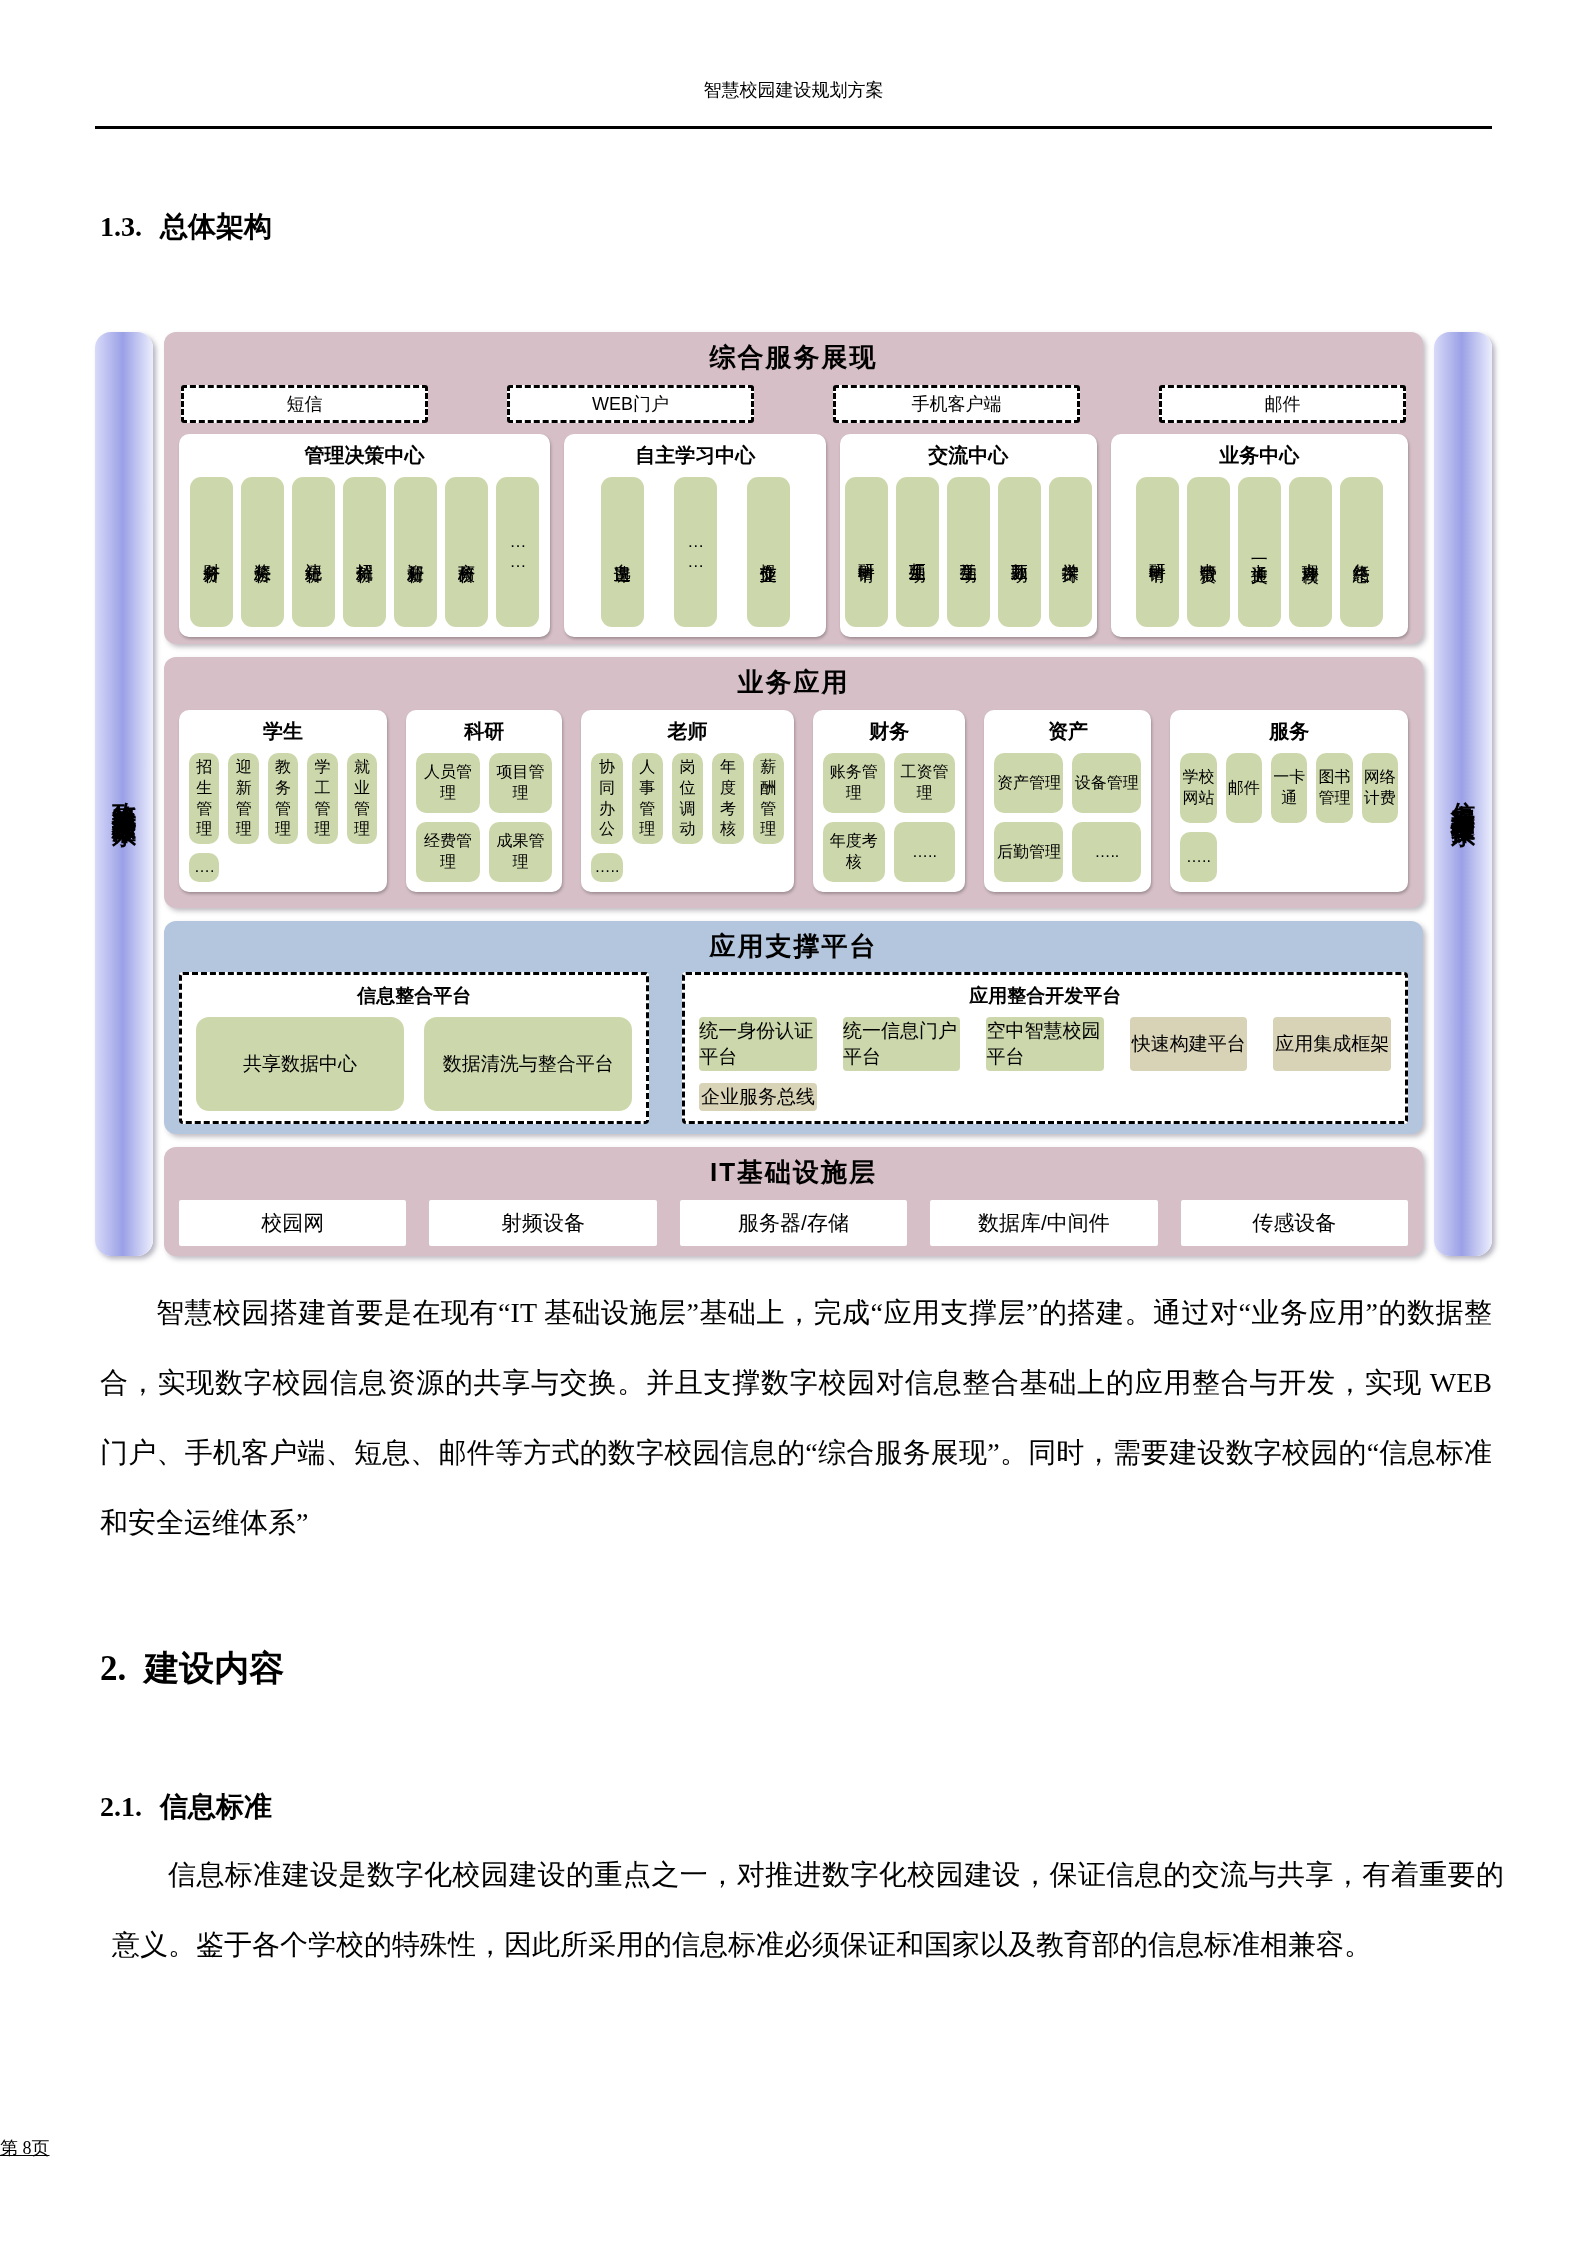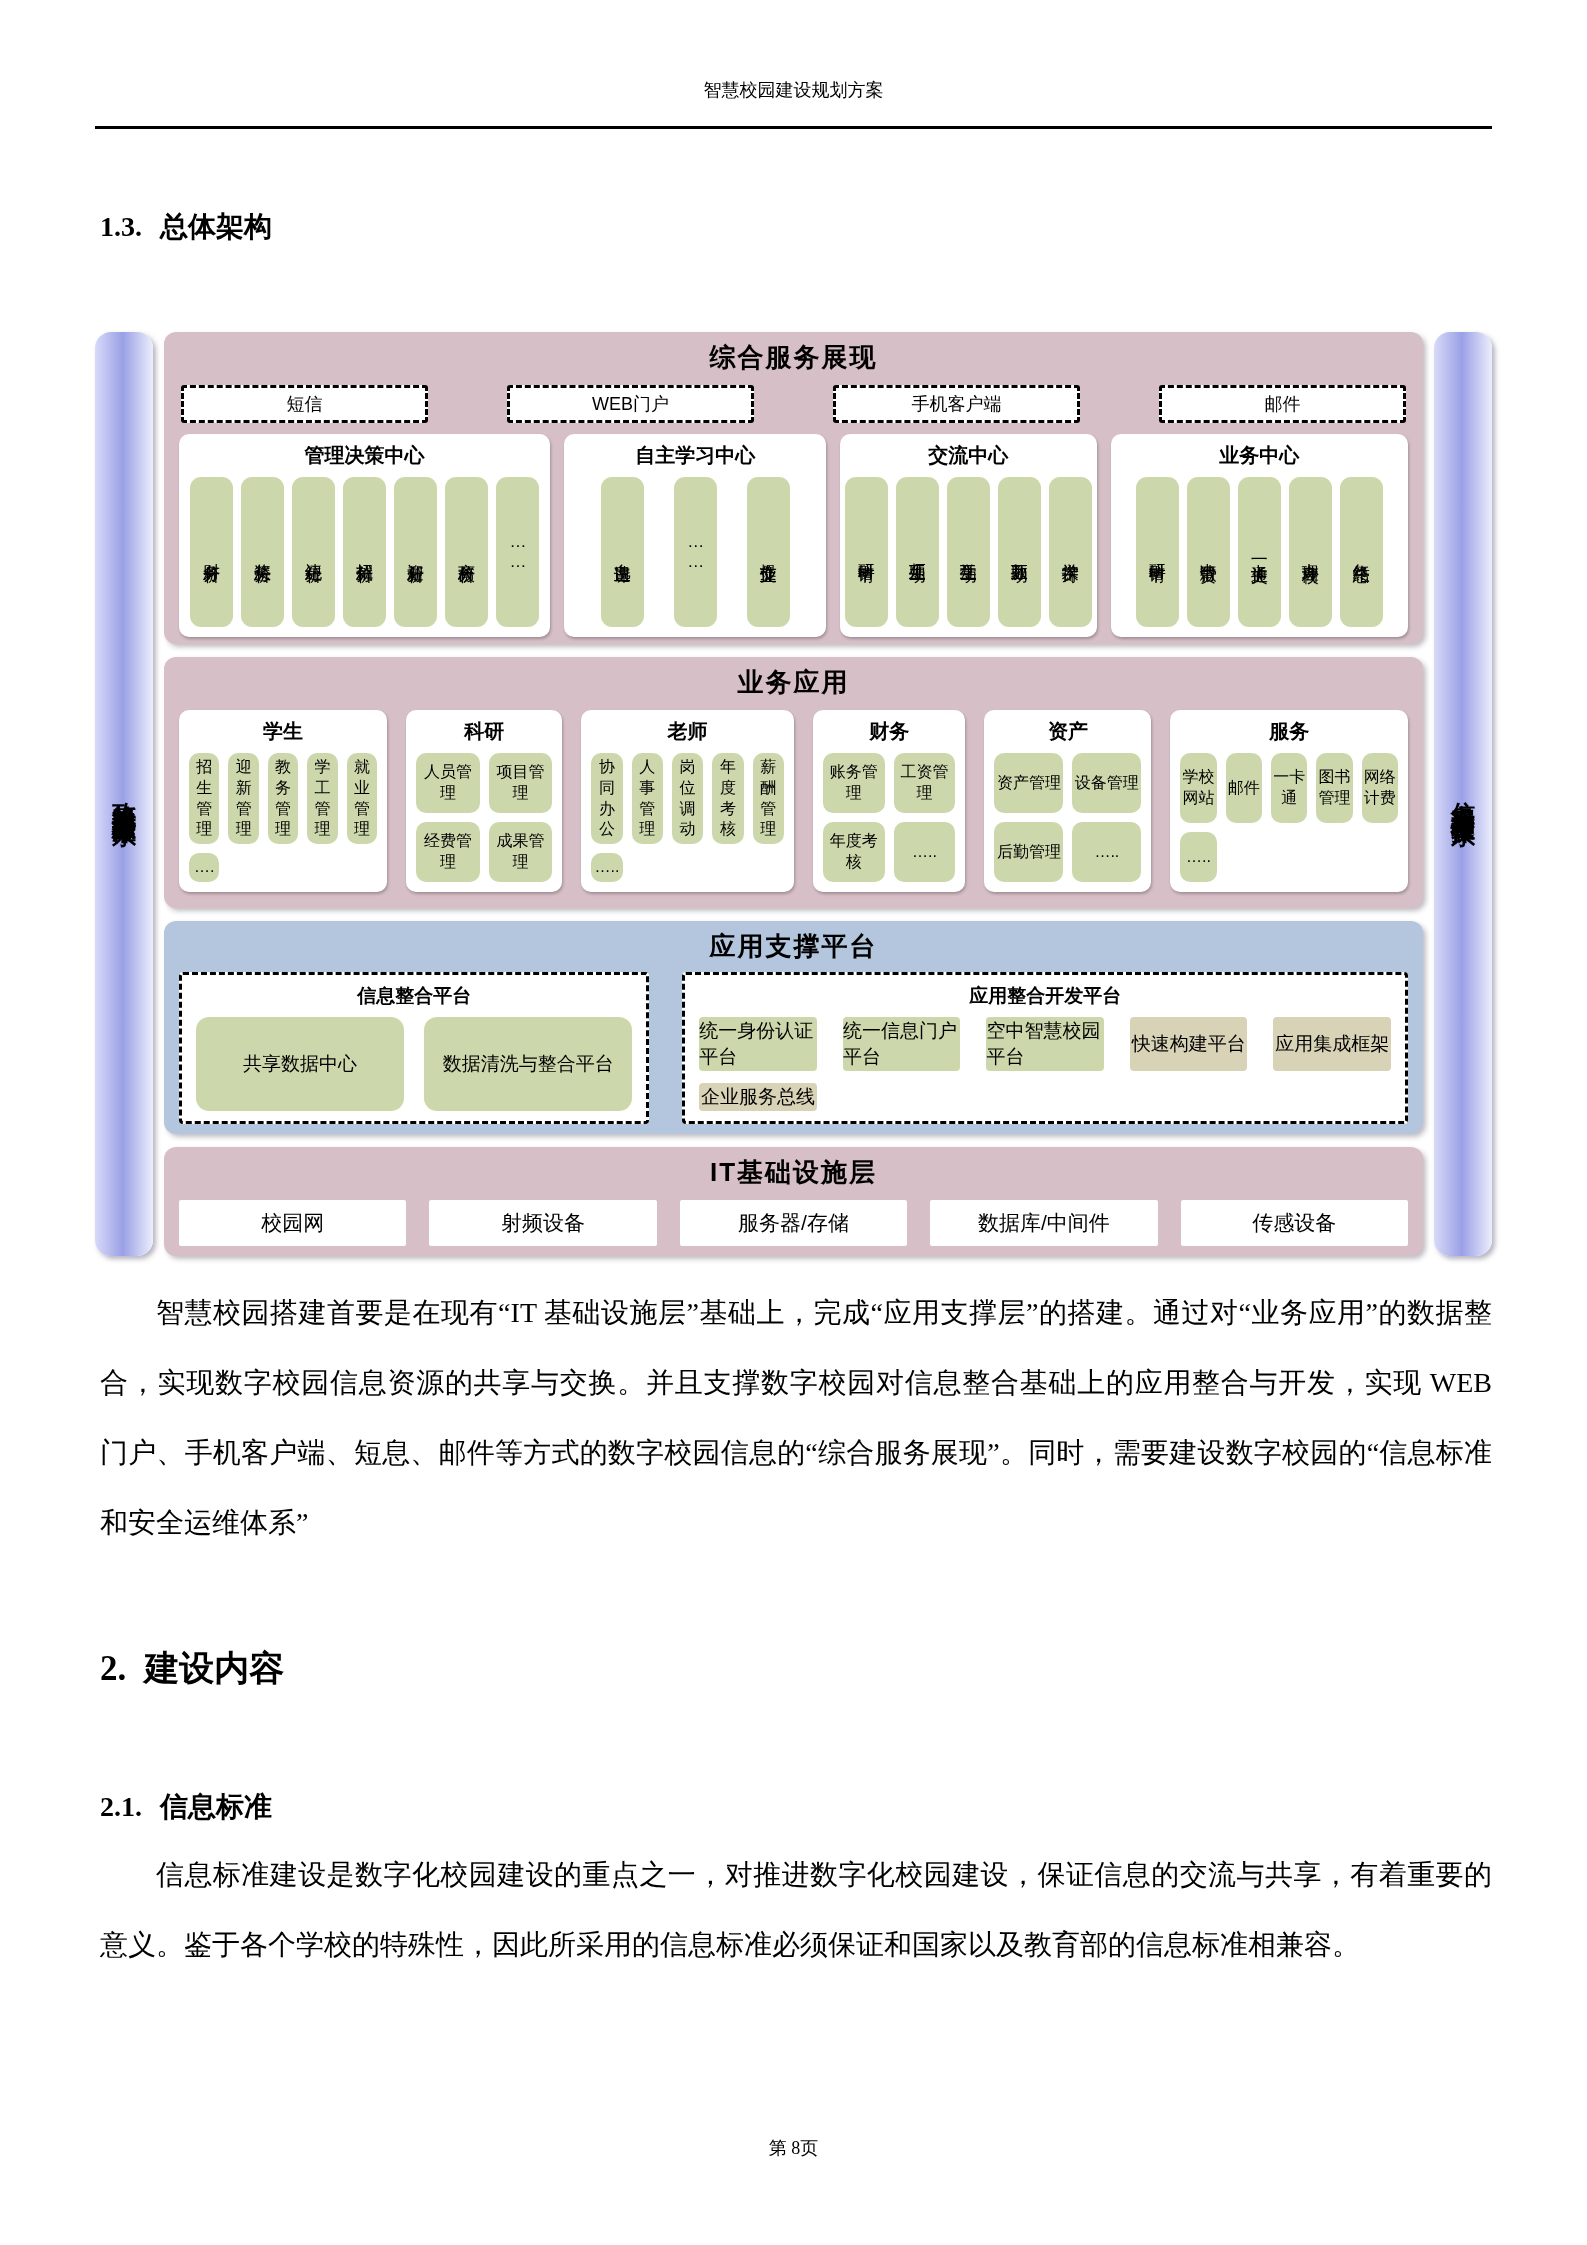--- a/index.html
+++ b/index.html
@@ -79,23 +79,23 @@
   
   .layer-it { height:112px; }
   .it-row { display:flex; gap:23px; margin-top:10px; height:46px; }
   .it-box { background:#fff; flex:1; border-radius:2px; display:flex; align-items:center;
             justify-content:center; font-size:21px; }
 
   
   .body-para { position:absolute; left:100px; width:1392px; font-size:28px; line-height:70px;
                text-align:justify; text-indent:56px; }
   .para-1 { top:1278px; }
-  .para-2 { top:1840px; }
-
-  .doc-footer { position:absolute; top:2136px; left:0; width:1587px; text-align:center; font-size:18px; }
+  .para-2 { top:1840px;margin-left:12px; }
+
+  .doc-footer { position:absolute; top:2136px; left:0; width:1587px; text-align:left; font-size:18px;text-decoration:underline; }
 </style>
 </head>
 <body>
 
 <div class="page">
 
   <div class="doc-header">
     <span>智慧校园建设规划方案</span>
   </div>
 

